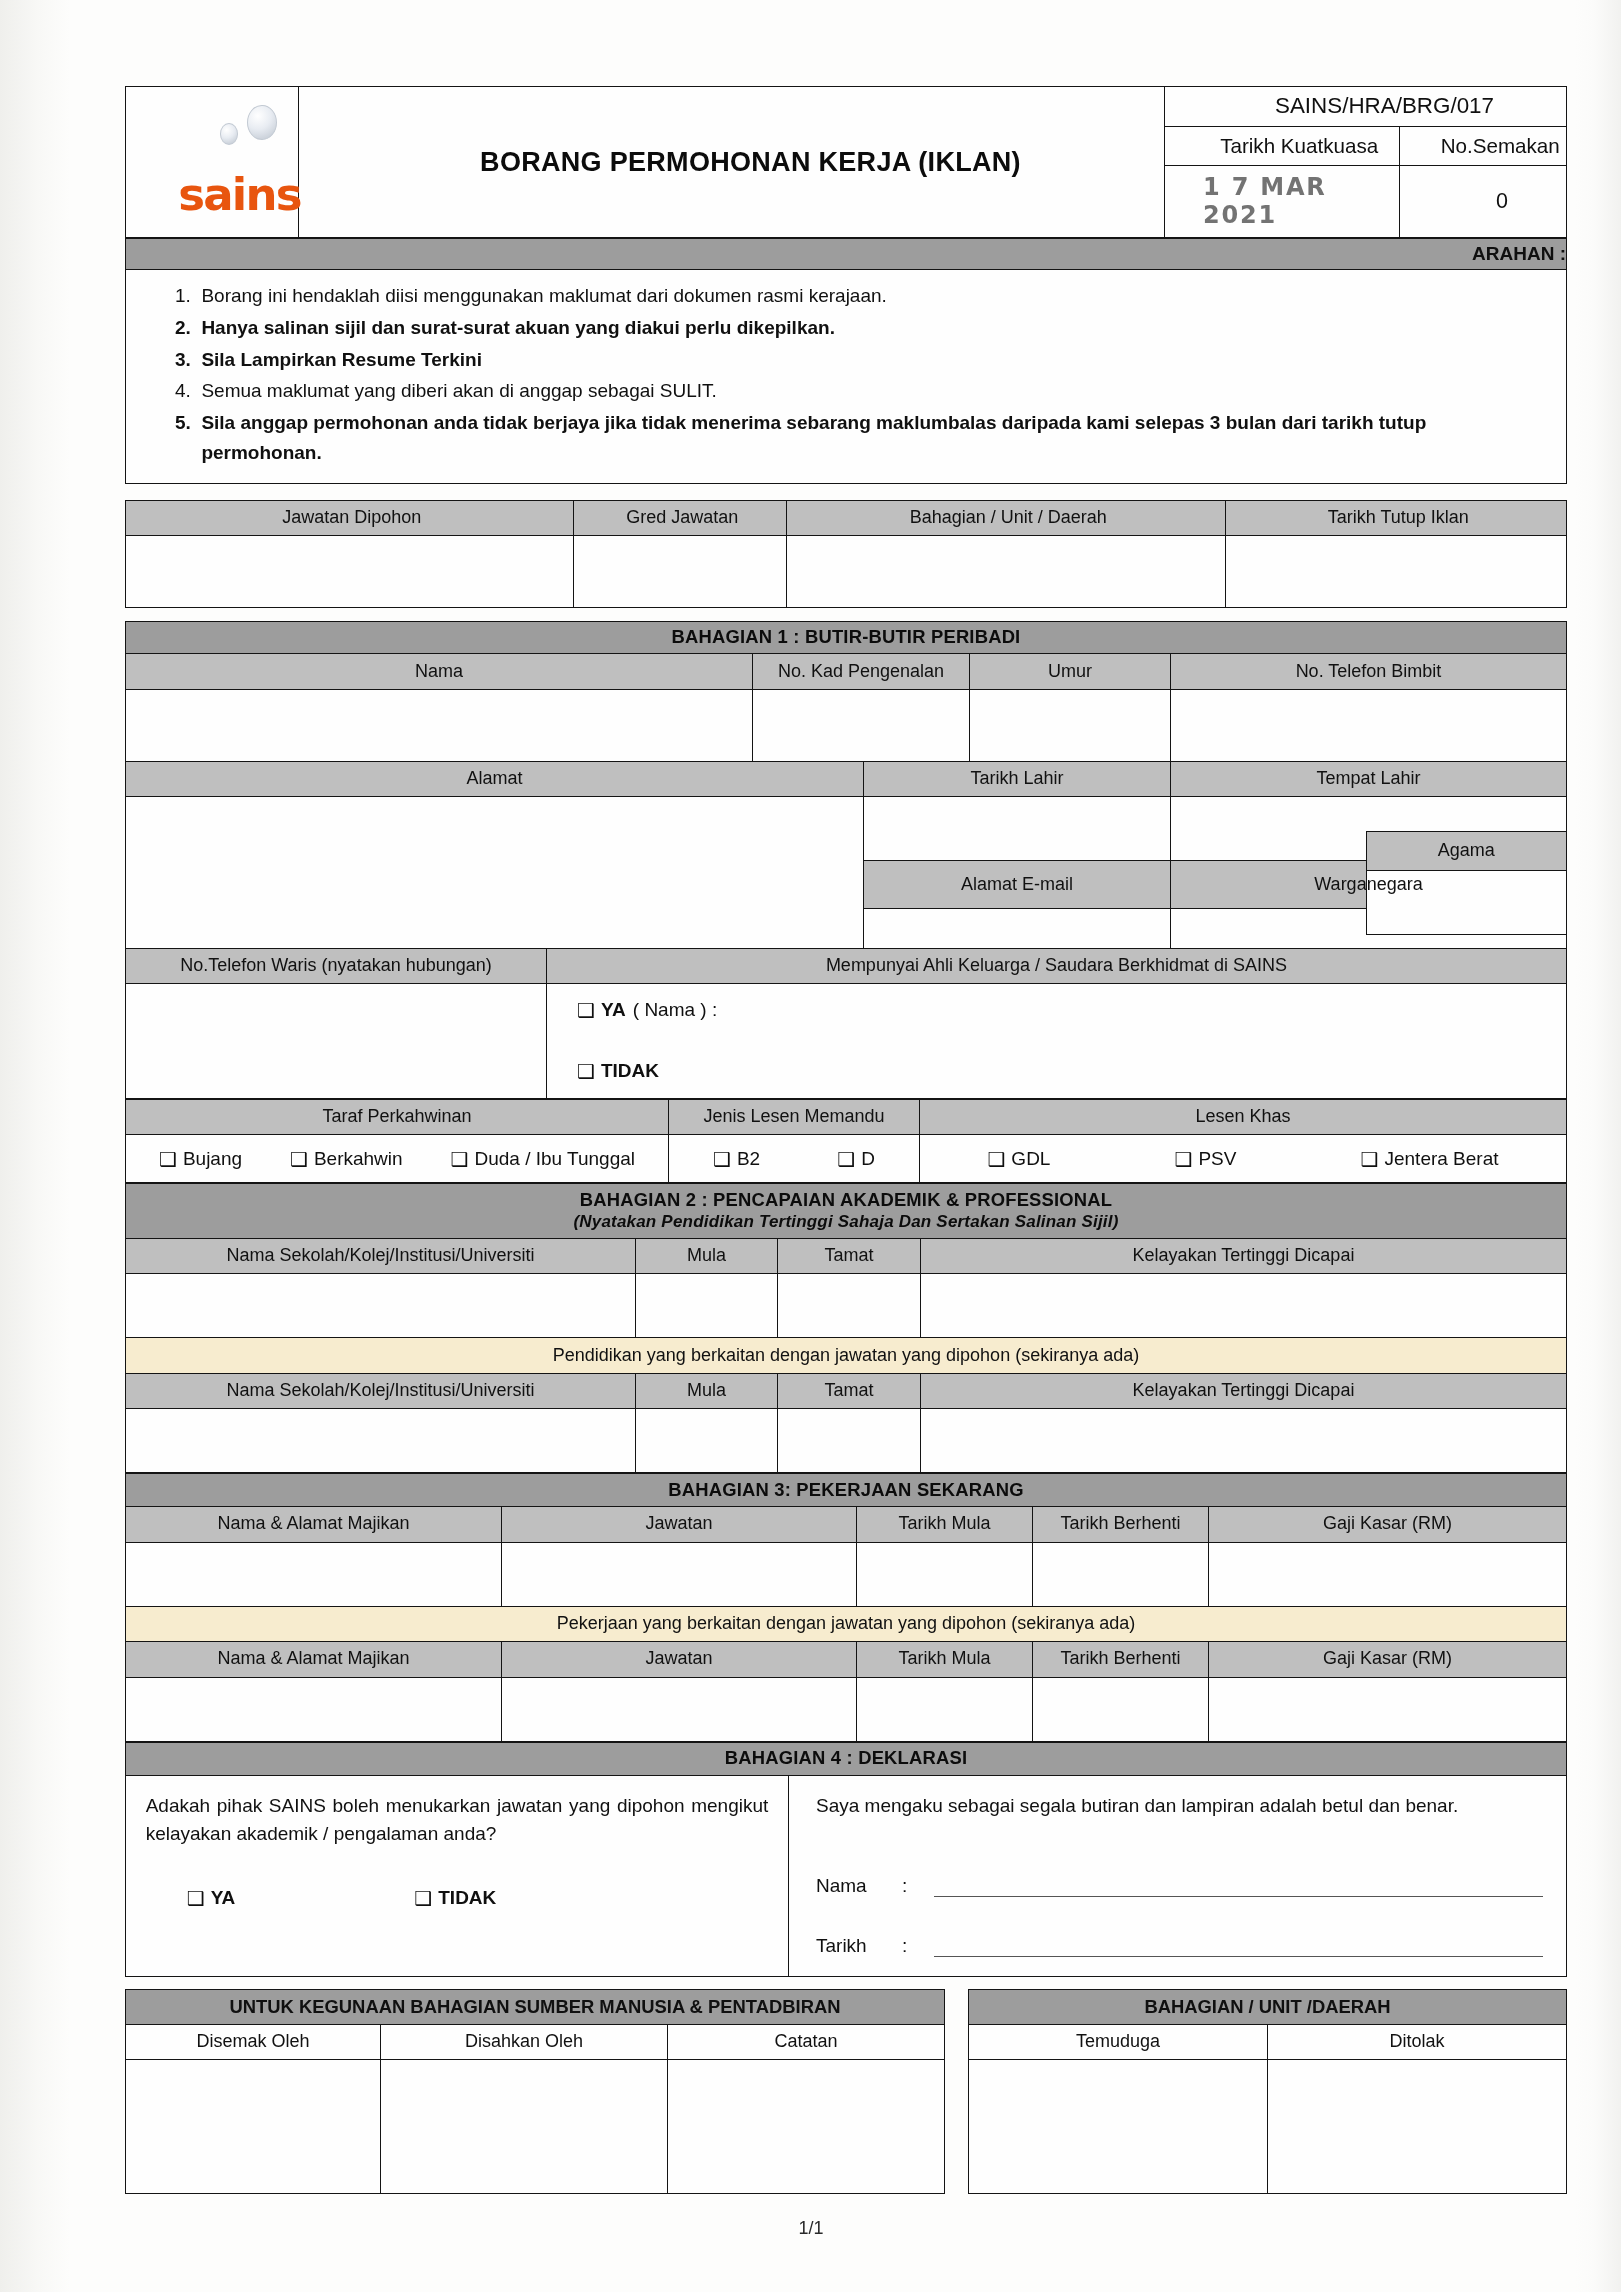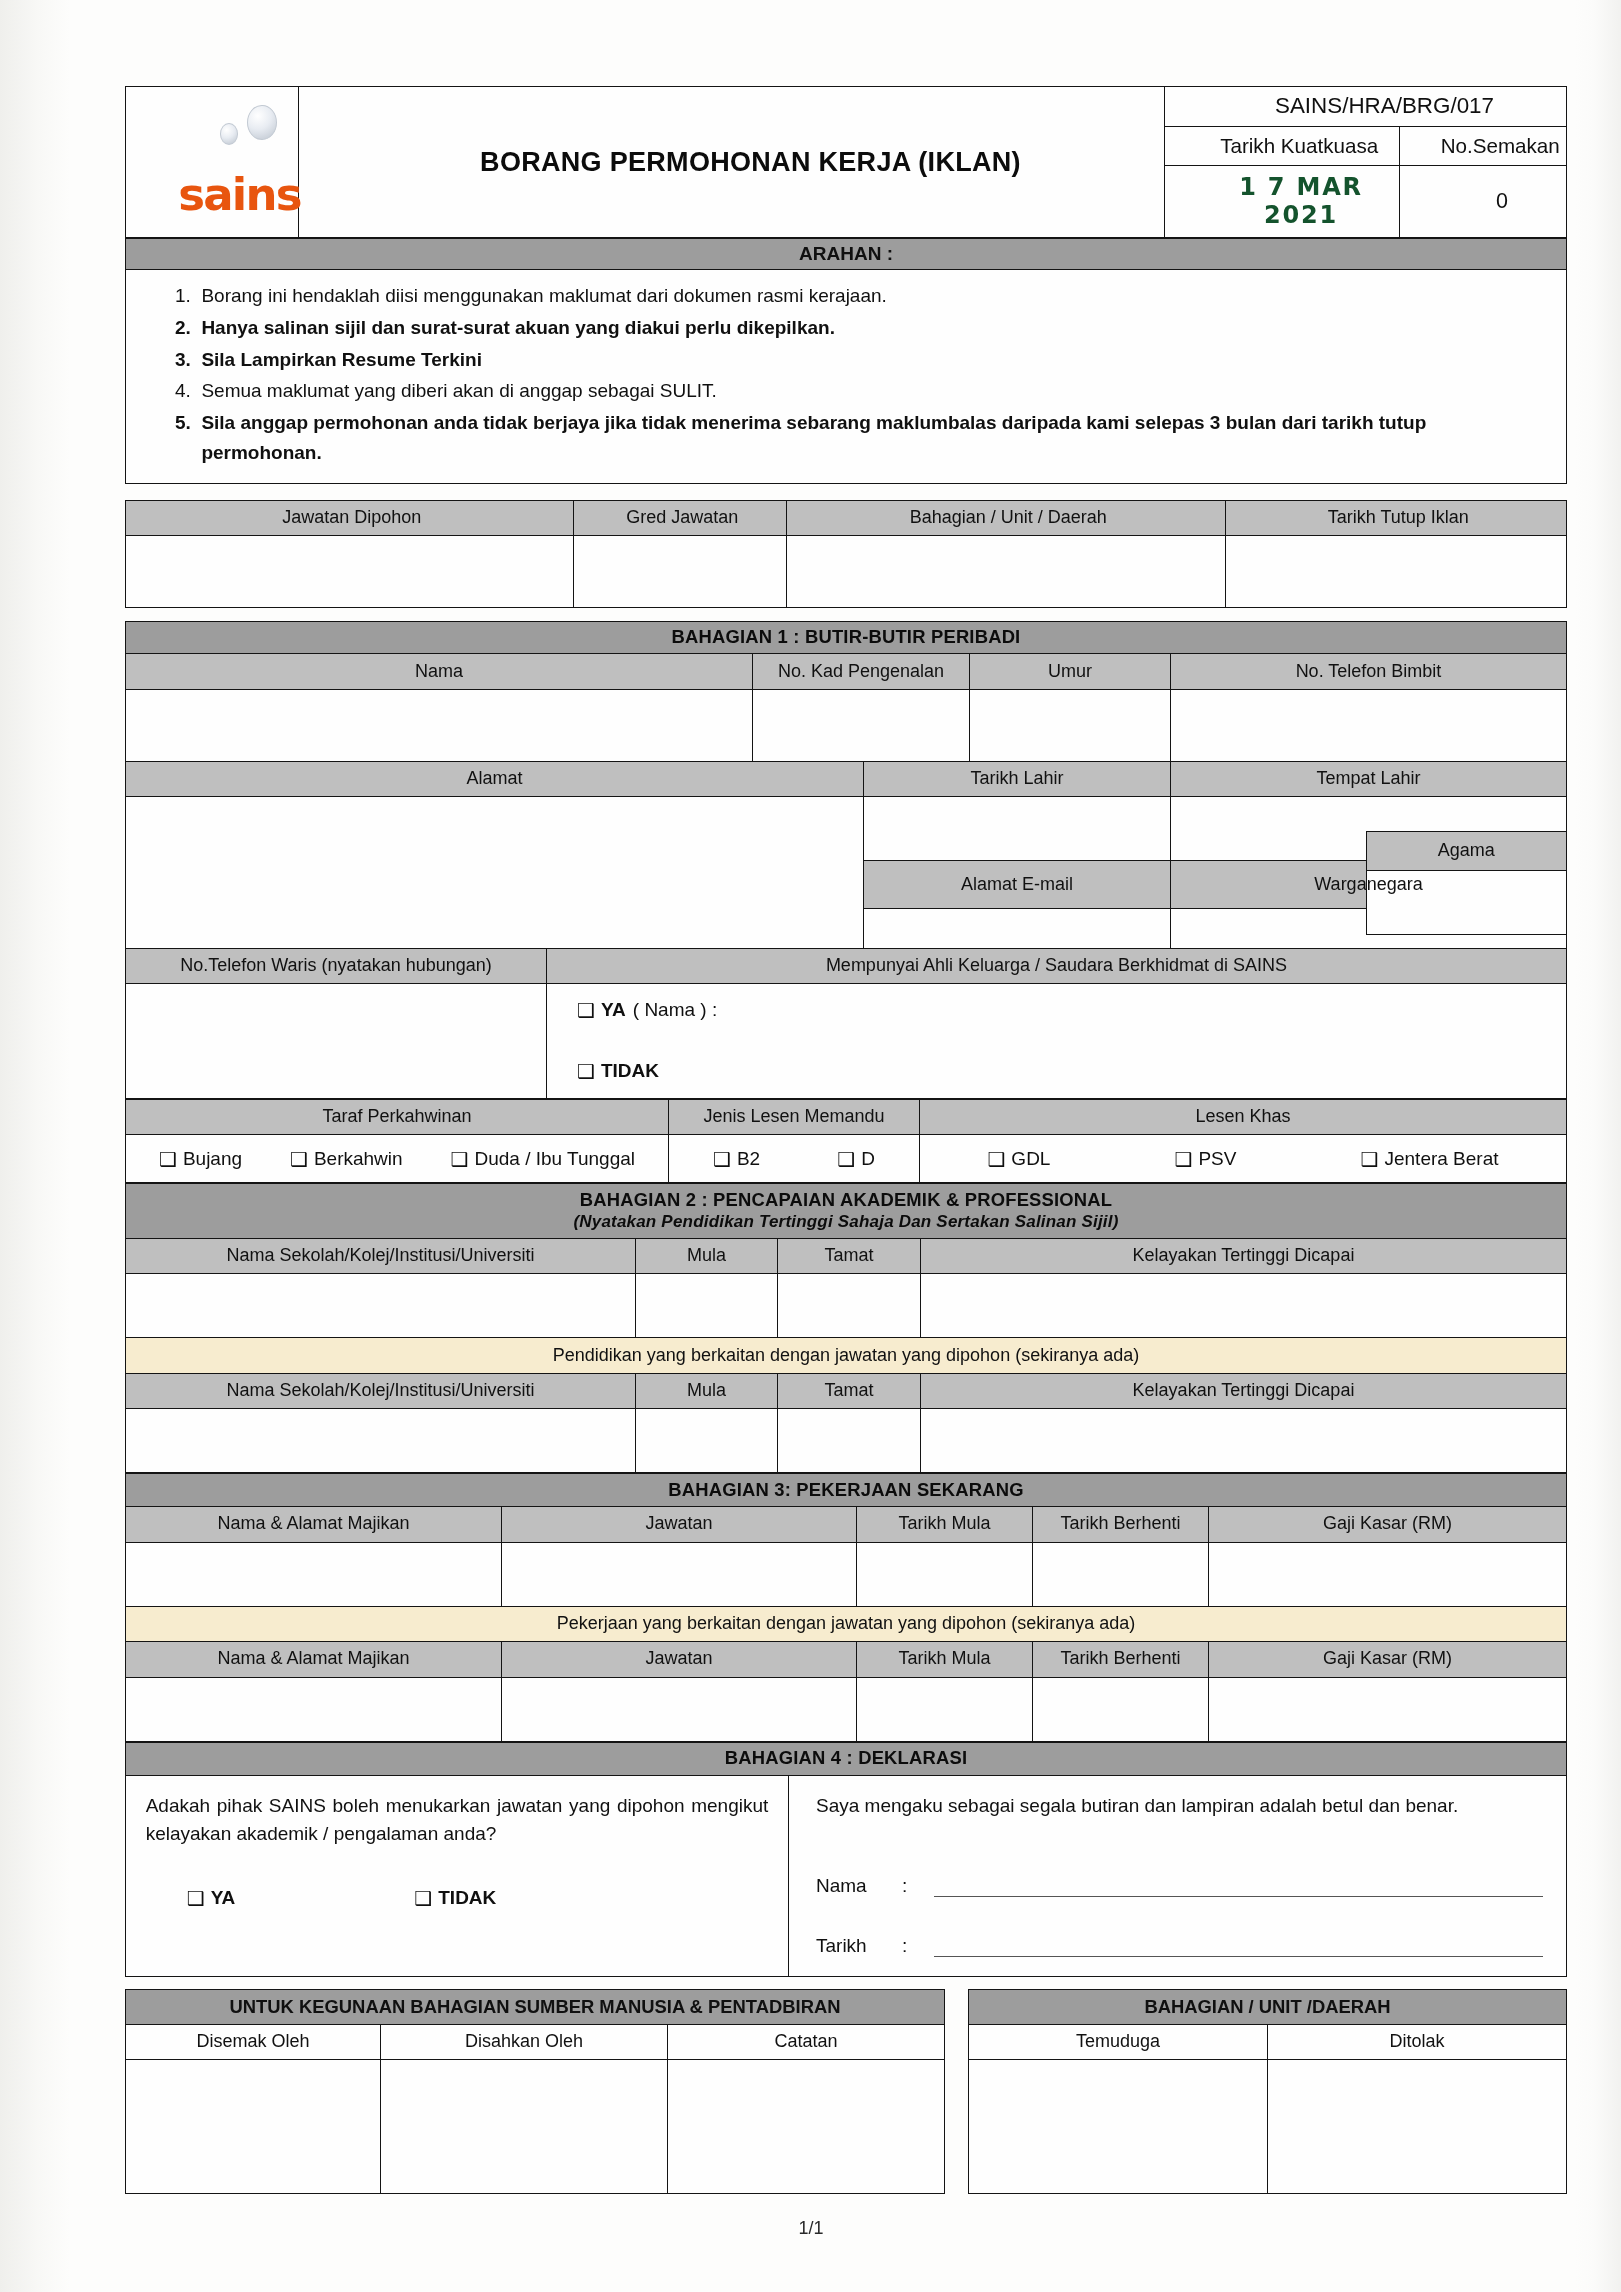--- a/index.html
+++ b/index.html
@@ -63,29 +63,29 @@
   .bub-sm  { width:18px; height:21.5px; left:56px; top:36px; }
 
   .title-cell { background:#fefefe; text-align:center; }
   .title-cell .t {
     font-size:27px; font-weight:bold; letter-spacing:0.3px;
     font-family:"Liberation Sans", sans-serif; color:#0c0c0c;
   }
   .code-cell { text-align:center; font-size:22.4px; padding:6.3px 0 7.2px 0; background:#fefefe;}
   .code-sub  { text-align:center; font-size:20.6px; padding:6.3px 3.6px 7.2px 3.6px; background:#fefefe;}
   .stamp {
-    text-align:center; background:#fefefe; padding:7.2px 0 8px 0;
+    background:#fefefe; padding:7.2px 0 8px 0;
     font-family:"DejaVu Sans", sans-serif;
     font-size:24px; font-weight:bold; letter-spacing:1.8px;
-    color:#14532d;
+    color:#737373;
   }
   .revno { text-align:center; background:#fefefe; font-size:21.5px; padding:7.2px 0 8px 0; }
 
   
-  .arahan-band { text-align:center; font-size:19px; font-weight:bold; background:#9d9d9d; padding:3.6px 0 4.5px 0; }
+  .arahan-band { text-align:right; font-size:19px; font-weight:bold; background:#9d9d9d; padding:3.6px 0 4.5px 0; }
   .arahan-body { background:#fefefe; padding:10.7px 0 12.5px 0; }
   ol.arahan { margin:0; padding:0 23px 0 70px; list-style:decimal; }
   ol.arahan li { font-size:19px; line-height:1.58; padding-left:5.4px; margin-bottom:1.8px; }
   ol.arahan li.bold { font-weight:bold; }
   .ib-72 { height:64px; }
   .ib-80 { height:72px; }
   .ib-150{ height:134px; }
 
   .chk {
     font-family:"DejaVu Sans", sans-serif;

